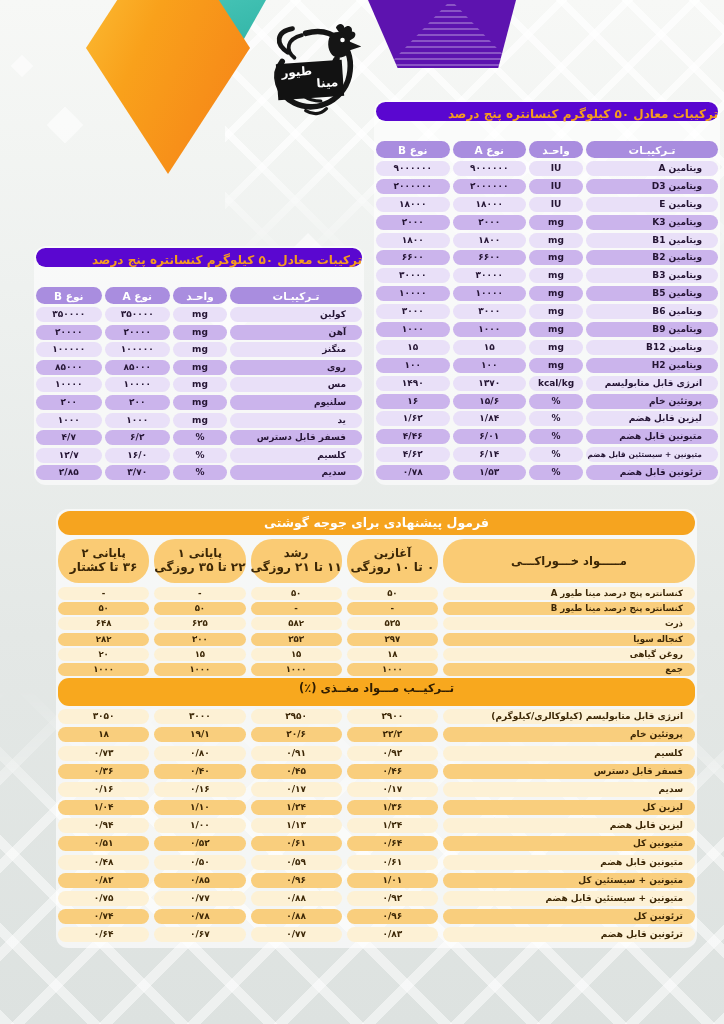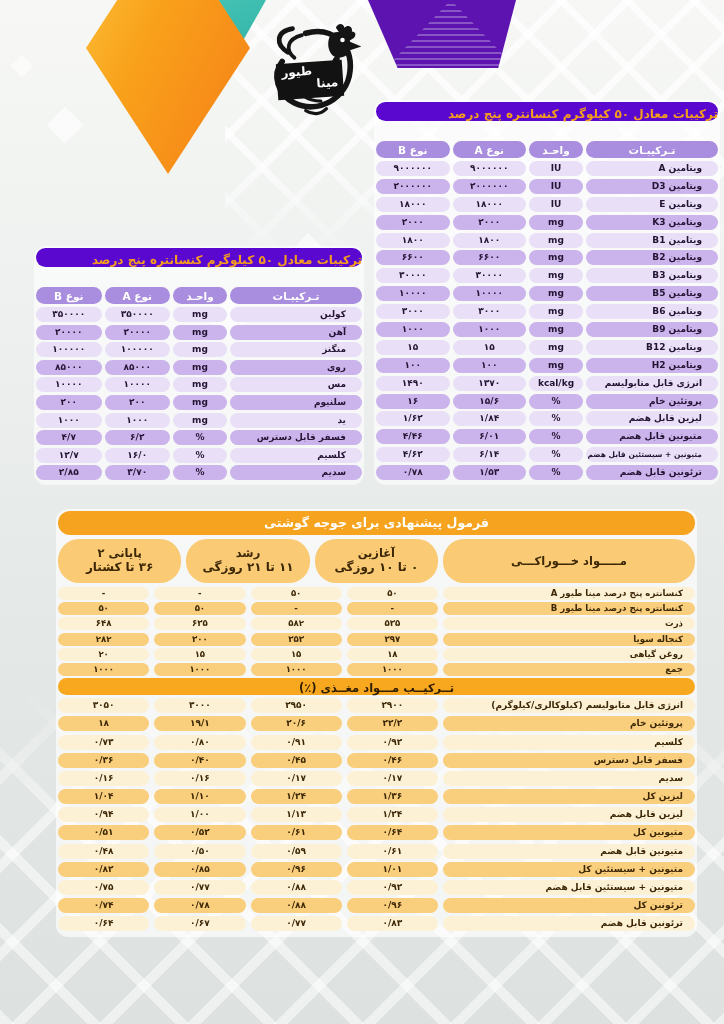--- a/index.html
+++ b/index.html
@@ -84,21 +84,21 @@
   .phrange{font-size:12px;line-height:1.2;}
   .orow{display:flex;gap:5px;}
   .ing-rows .orow{margin-bottom:2.2px;}
   .nut-rows .orow{margin-bottom:3.2px;}
   .ocell{border-radius:8px;text-align:center;color:var(--ink-brown);background:var(--cream-light);
     overflow:hidden;white-space:nowrap;box-sizing:border-box;}
   .ing-rows .ocell{height:13px;line-height:13px;font-size:8.6px;}
   .nut-rows .ocell{height:15px;line-height:15px;font-size:9px;}
   .orow.alt .ocell{background:var(--cream-dark);}
   .ocell.c-feed{text-align:right;padding-right:12px;}
-  .osub{height:17px;line-height:21px;border-radius:11px;background:var(--orange-sub);
+  .osub{height:28px;line-height:21px;border-radius:11px;background:var(--orange-sub);
     color:#2f1d02;font-size:11.5px;text-align:center;margin:1px 0 3px 0;}
 </style>
 </head>
 <body>
 
 <div class="page">
 
   <div class="lattice lattice-top"></div>
   <div class="lattice lattice-bottom"></div>
   <div class="diamond d1"></div>
@@ -333,20 +333,24 @@
       <div class="opill c-feed feedh">مـــــواد خـــوراکـــی</div>
       <div class="opill c-val">
         <div class="phname">آغازین</div>
         <div class="phrange">۰ تا ۱۰ روزگی</div>
       </div>
       <div class="opill c-val">
         <div class="phname">رشد</div>
         <div class="phrange">۱۱ تا ۲۱ روزگی</div>
       </div>
       <div class="opill c-val">
+        <div class="phname">پایانی ۱</div>
+        <div class="phrange">۲۲ تا ۳۵ روزگی</div>
+      </div>
+      <div class="opill c-val">
         <div class="phname">پایانی ۲</div>
         <div class="phrange">۳۶ تا کشتار</div>
       </div>
     </div>
     <div class="ing-rows" id="ing-rows">
         <div class="orow">
           <div class="ocell c-feed">کنسانتره پنج درصد مینا طیور A</div>
           <div class="ocell c-val num">۵۰</div>
           <div class="ocell c-val num">۵۰</div>
           <div class="ocell c-val num">-</div>

